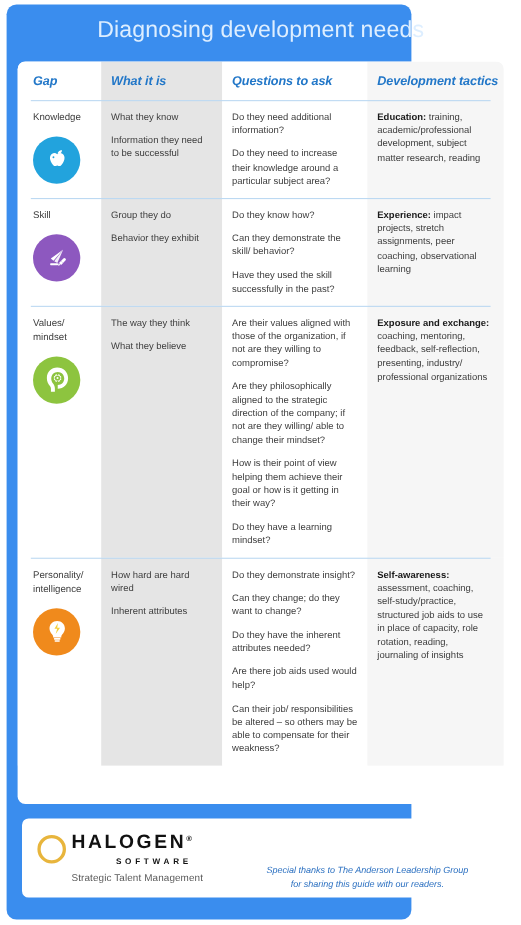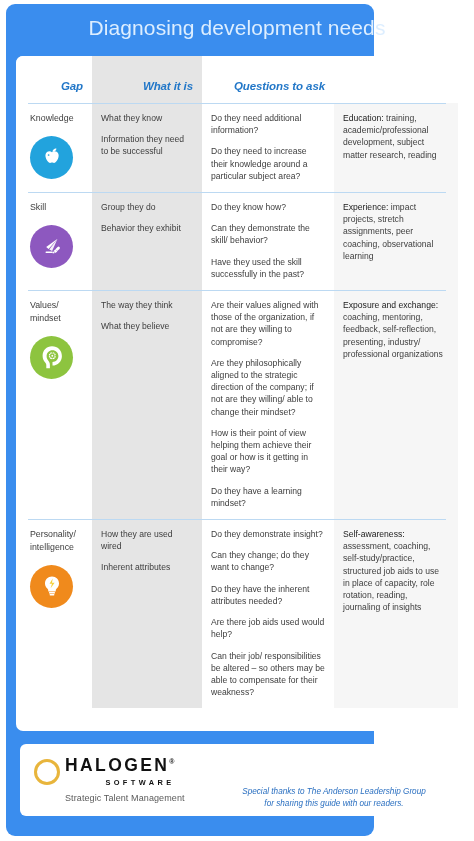--- a/index.html
+++ b/index.html
@@ -77,39 +77,39 @@
 
   .col {
     padding: 9px 9px 10px 9px;
   }
   .col-gap   { width: 76px;  background: #ffffff; padding-left: 14px; }
   .col-what  { width: 110px; background: #e5e5e5; }
   .col-ques  { width: 132px; background: #ffffff; }
   .col-tact  { width: 124px; background: #f6f6f6; padding-right: 11px; }
 
   
-  .header-row .col { padding-top: 24px; padding-bottom: 11px; text-align: right; }
+  .header-row .col { padding-top: 12px; padding-bottom: 11px; }
   .colhead {
     color: #2277c8;
     font-size: 11.5px;
     font-style: italic;
     font-weight: bold;
     letter-spacing: -0.1px;
     white-space: nowrap;
   }
 
   
   .celltext {
     font-size: 8.6px;
     line-height: 1.42;
     color: #3d3d3d;
     margin-bottom: 9px;
   }
   .celltext:last-child { margin-bottom: 0; }
-  .celltext b { color: #1a1a1a; font-weight: normal; text-align: right; }
+  .celltext b { color: #1a1a1a; font-weight: bold; text-align: right; }
 
   .gap-label {
     font-size: 8.8px;
     line-height: 1.45;
     color: #3d3d3d;
     margin-bottom: 11px;
   }
 
   
   .icon-circle {
@@ -214,20 +214,23 @@
 
       <div class="grid-row header-row">
         <div class="col col-gap">
           <div class="colhead">Gap</div>
         </div>
         <div class="col col-what">
           <div class="colhead">What it is</div>
         </div>
         <div class="col col-ques">
           <div class="colhead">Questions to ask</div>
+        </div>
+        <div class="col col-tact">
+          <div class="colhead">Development tactics</div>
         </div>
       </div>
 
       <div class="grid-row">
         <div class="col col-gap">
           <div class="gap-label">Knowledge</div>
           <div class="icon-circle ic-knowledge">
             <svg width="26" height="26" viewBox="0 0 26 26">
               <path d="M13 8.3c-1.2-1.2-3.1-1.5-4.6-0.6C6.7 8.7 6.1 10.9 6.6 13c0.5 2.2 1.9 4.6 3.3 5.6 0.9 0.6 1.8 0.3 2.6 0 0.4-0.2 0.7-0.2 1.1 0 0.8 0.3 1.7 0.6 2.6 0 1.4-1 2.8-3.4 3.3-5.6 0.5-2.1-0.1-4.3-1.8-5.3C16.1 6.8 14.2 7.1 13 8.3z" fill="#ffffff"></path>
               <path d="M13.4 7.6c0.2-1.2 1.1-2.3 2.3-2.8 0.6-0.2 1.2-0.3 1.7-0.2 0 1.3-0.8 2.5-2 3-0.7 0.3-1.4 0.3-2 0z" fill="#ffffff"></path>
@@ -324,21 +327,21 @@
           <div class="icon-circle ic-personality">
             <svg width="26" height="26" viewBox="0 0 26 26">
               <path d="M13 3.6c-4.1 0-7.0 3.0-7.0 6.8 0 2.4 1.2 4.0 2.3 5.2 0.7 0.8 1.0 1.4 1.0 2.3v0.7h7.4v-0.7c0-0.9 0.3-1.5 1.0-2.3 1.1-1.2 2.3-2.8 2.3-5.2 0-3.8-2.9-6.8-7.0-6.8z" fill="#ffffff"></path>
               <rect x="10.0" y="19.1" width="6.0" height="1.5" rx="0.6" fill="#ffffff"></rect>
               <rect x="10.6" y="21.0" width="4.8" height="1.4" rx="0.6" fill="#ffffff"></rect>
               <path d="M13.7 5.4 l-3.2 5.3 h2.5 l-1.4 4.6 4.0-5.6 h-2.6 z" fill="#f5d03c"></path>
             </svg>
           </div>
         </div>
         <div class="col col-what">
-          <div class="celltext">How they are used wired</div>
+          <div class="celltext">How hard are hard wired</div>
           <div class="celltext">Inherent attributes</div>
         </div>
         <div class="col col-ques">
           <div class="celltext">Do they demonstrate insight?</div>
           <div class="celltext">Can they change; do they want to change?</div>
           <div class="celltext">Do they have the inherent attributes needed?</div>
           <div class="celltext">Are there job aids used would help?</div>
           <div class="celltext">Can their job/ responsibilities be altered – so others may be able to compensate for their weakness?</div>
         </div>
         <div class="col col-tact">

